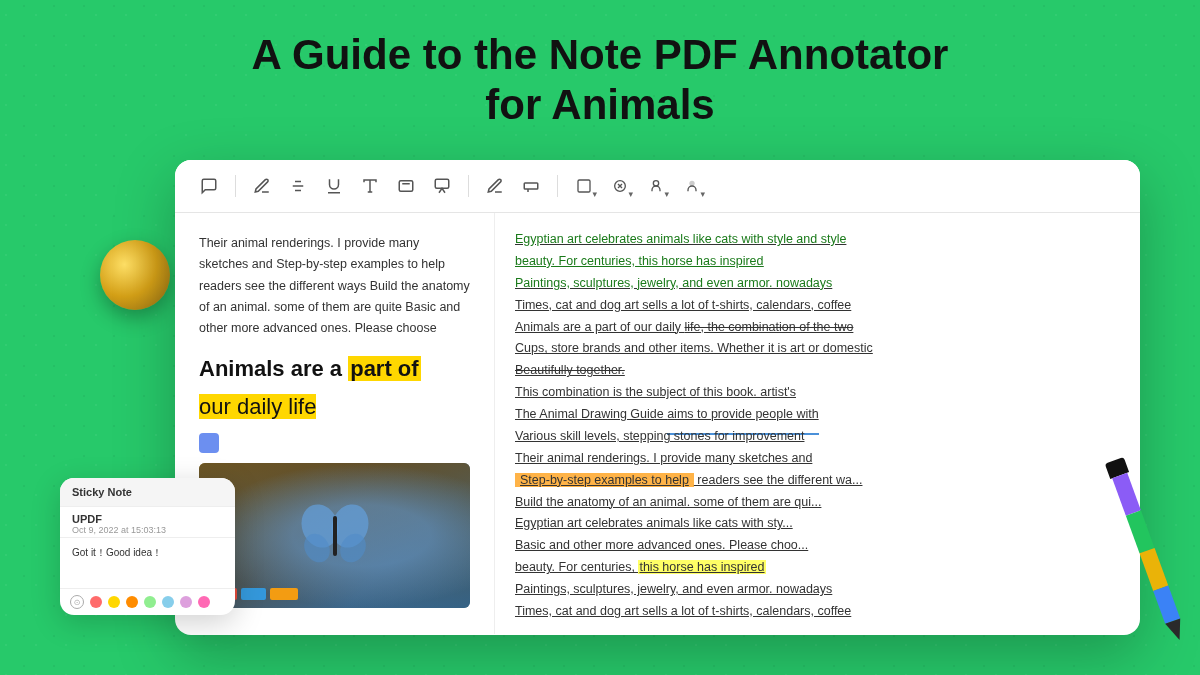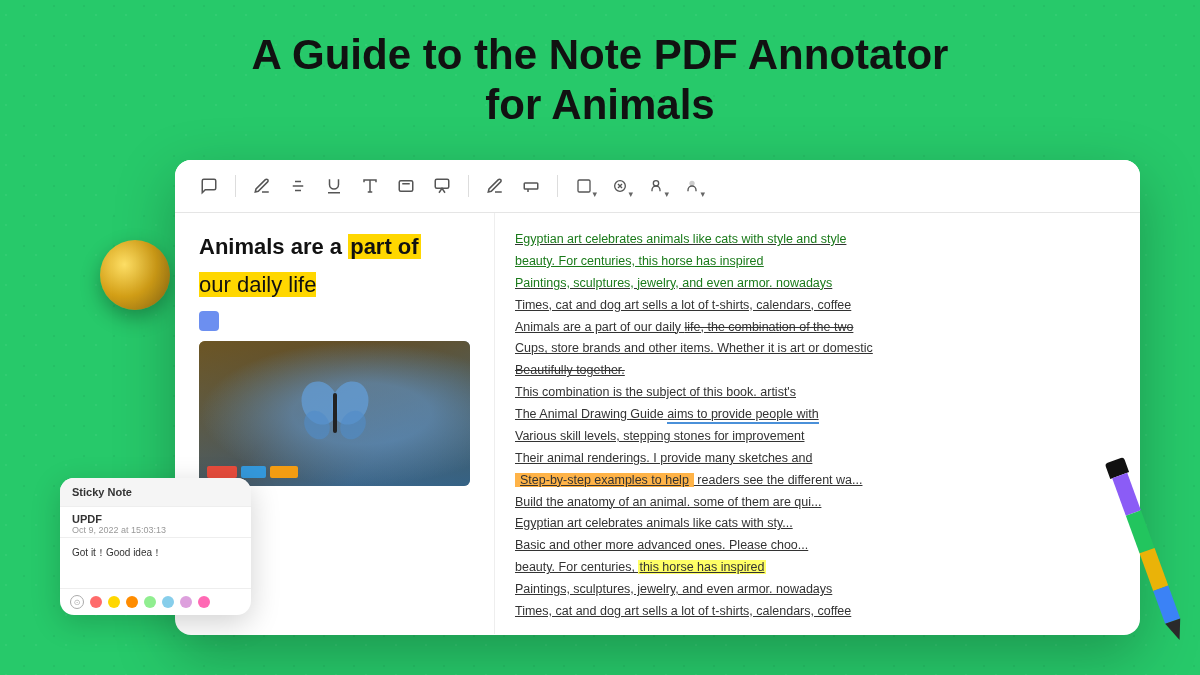--- a/index.html
+++ b/index.html
@@ -178,21 +178,21 @@
       color: #333;
       overflow: hidden;
       text-decoration: underline;
     }
 
     
     .sticky-note-widget {
       position: absolute;
       left: 60px;
       bottom: 60px;
-      width: 191px;
+      width: 175px;
       background: white;
       border-radius: 14px;
       box-shadow: 0 8px 30px rgba(0,0,0,0.18);
       overflow: hidden;
       z-index: 20;
     }
 
     .sticky-note-header {
       background: #f5f5f5;
       padding: 8px 12px;
@@ -377,20 +377,21 @@
       <svg width="16" height="16" viewBox="0 0 24 24" fill="none" stroke="#555" stroke-width="2">
         <circle cx="12" cy="8" r="4" fill="#ccc" stroke="none"></circle>
           <path d="M6 20v-2a6 6 0 0 1 12 0v2" stroke="#555"></path>
       </svg>
     </button>
   </div>
 
   <div class="pdf-content">
 
     <div class="left-panel">
+      <p class="intro-text">Their animal renderings. I provide many sketches and Step-by-step examples to help readers see the different ways Build the anatomy of an animal. some of them are quite Basic and other more advanced ones. Please choose</p>
 
       <div>
         <div class="heading-animals">
           Animals are a <span class="highlight-yellow">part of</span>
         </div>
         <div style="margin-bottom:8px;">
           <span class="heading-daily">our daily life</span>
         </div>
       </div>
 
@@ -423,21 +424,21 @@
     <div class="right-panel">
 
       <div style="color:#1a7a1a;font-weight:500;">Egyptian art celebrates animals like cats with style and style</div>
       <div style="color:#1a7a1a;font-weight:500;text-decoration:underline;">beauty. For centuries, this horse has inspired</div>
       <div style="color:#1a7a1a;font-weight:500;">Paintings, sculptures, jewelry, and even armor. nowadays</div>
       <div>Times, cat and dog art sells a lot of t-shirts, calendars, coffee</div>
       <div>Animals are a part of our daily <span style="text-decoration:line-through;">life, the combination of the two</span></div>
       <div>Cups, store brands and other items. Whether it is art or domestic</div>
       <div><span style="text-decoration:line-through;">Beautifully together.</span></div>
       <div>This combination is the subject of this book. artist's</div>
-      <div>The Animal Drawing Guide <span style="border-bottom:2px solid #4a90d9;padding-bottom:1px;">aims to provide people with</span></div>
+      <div>The Animal Drawing Guide <span style="border-bottom:2px solid #4a90d9;padding-bottom:12px;">aims to provide people with</span></div>
       <div>Various skill levels, stepping stones for improvement</div>
       <div>Their animal renderings. I provide many sketches and</div>
       <div><span style="background:#FFB347;padding:0 5px;">Step-by-step examples to help</span> readers see the different wa...</div>
       <div>Build the anatomy of an animal. some of them are qui...</div>
       <div>Egyptian art celebrates animals like cats with sty...</div>
       <div>Basic and other more advanced ones. Please choo...</div>
       <div>beauty. For centuries, <span style="background:#FFFF66;padding:0 1px;">this horse has inspired</span></div>
       <div>Paintings, sculptures, jewelry, and even armor. nowadays</div>
       <div>Times, cat and dog art sells a lot of t-shirts, calendars, coffee</div>
     </div>

